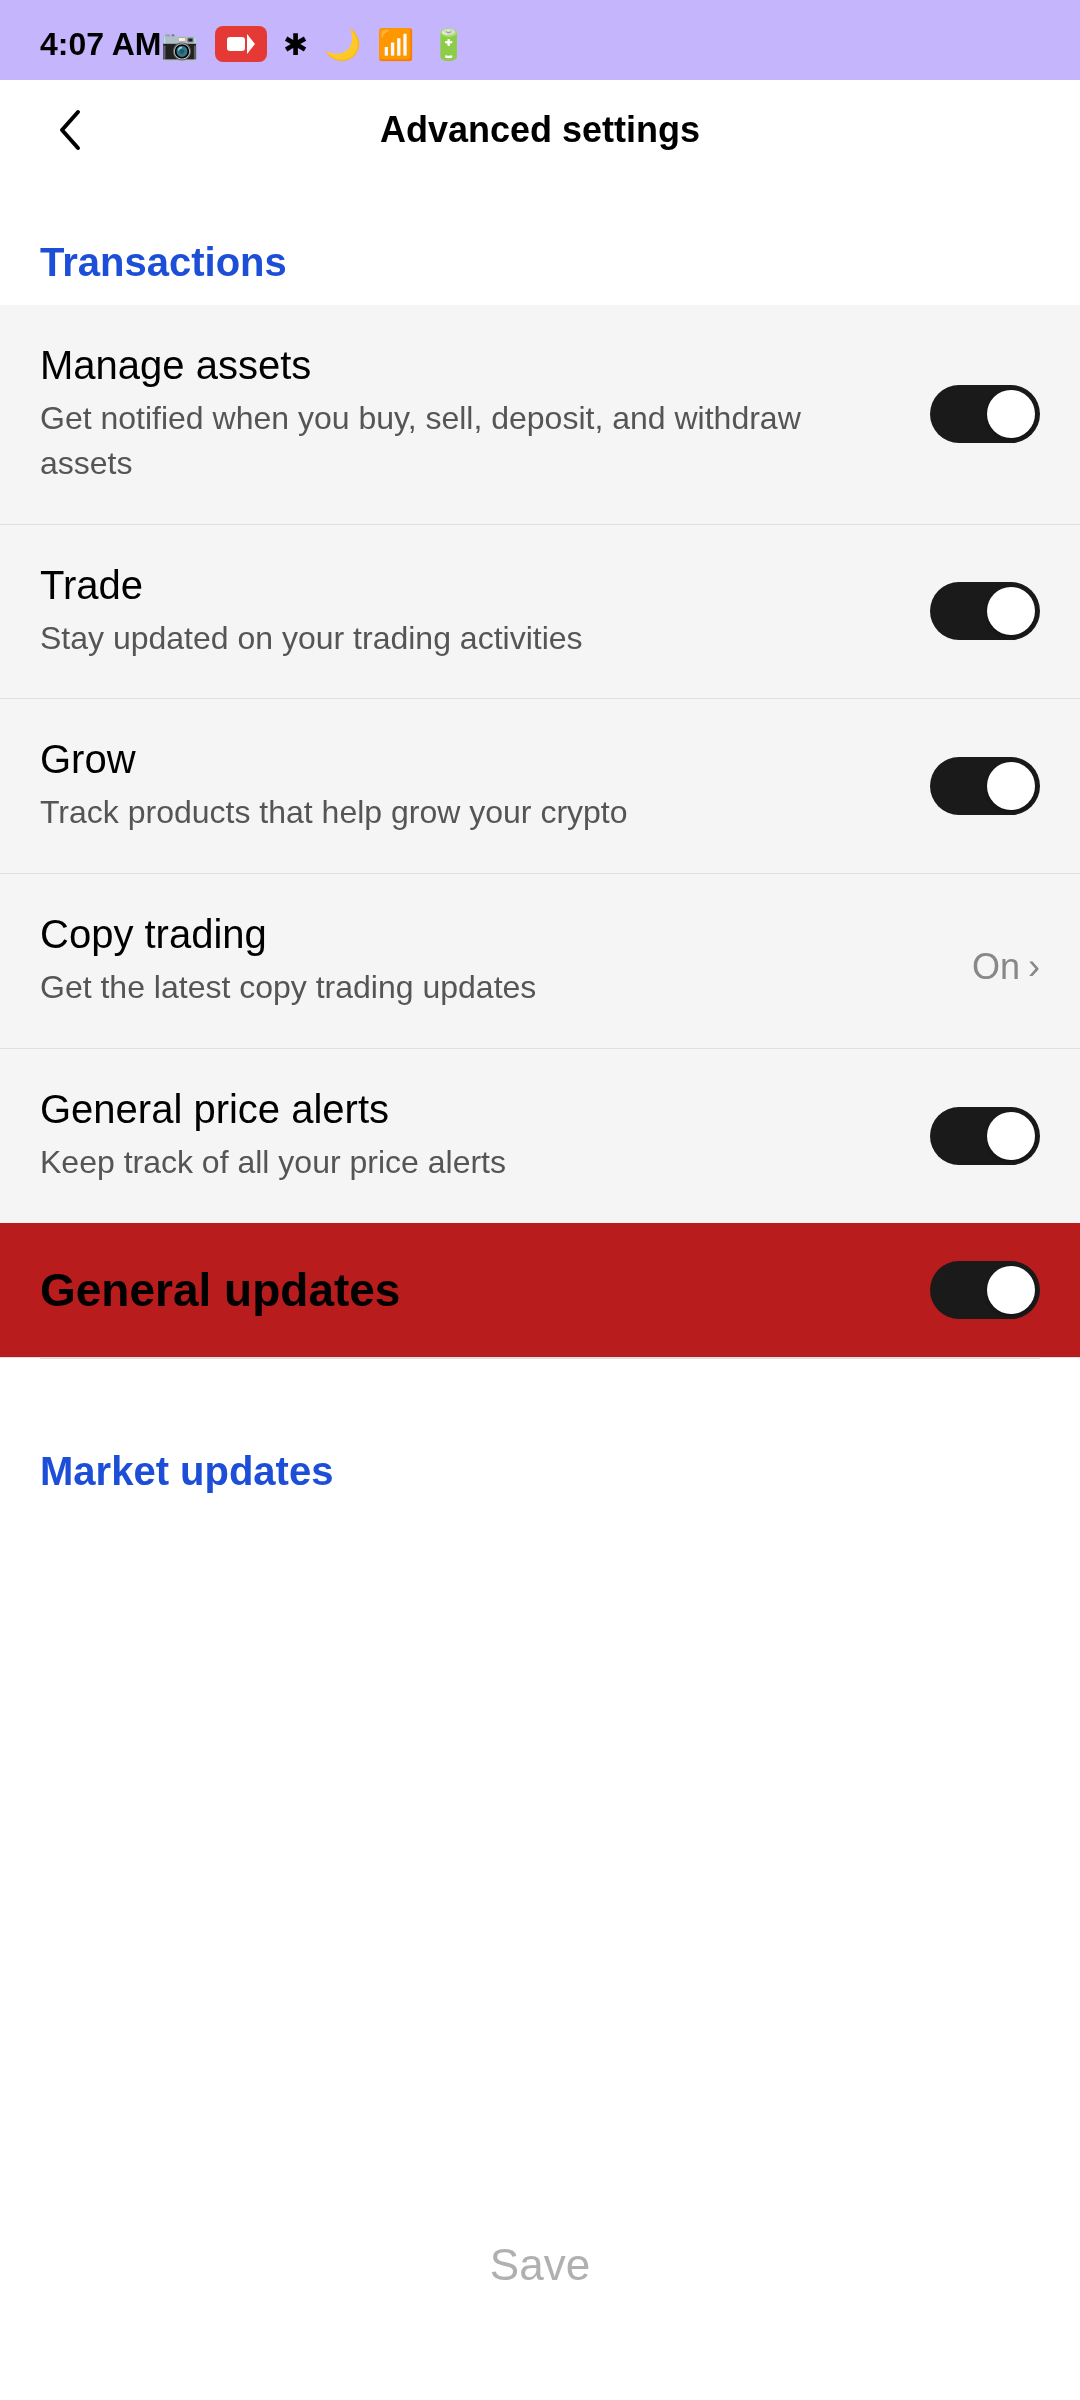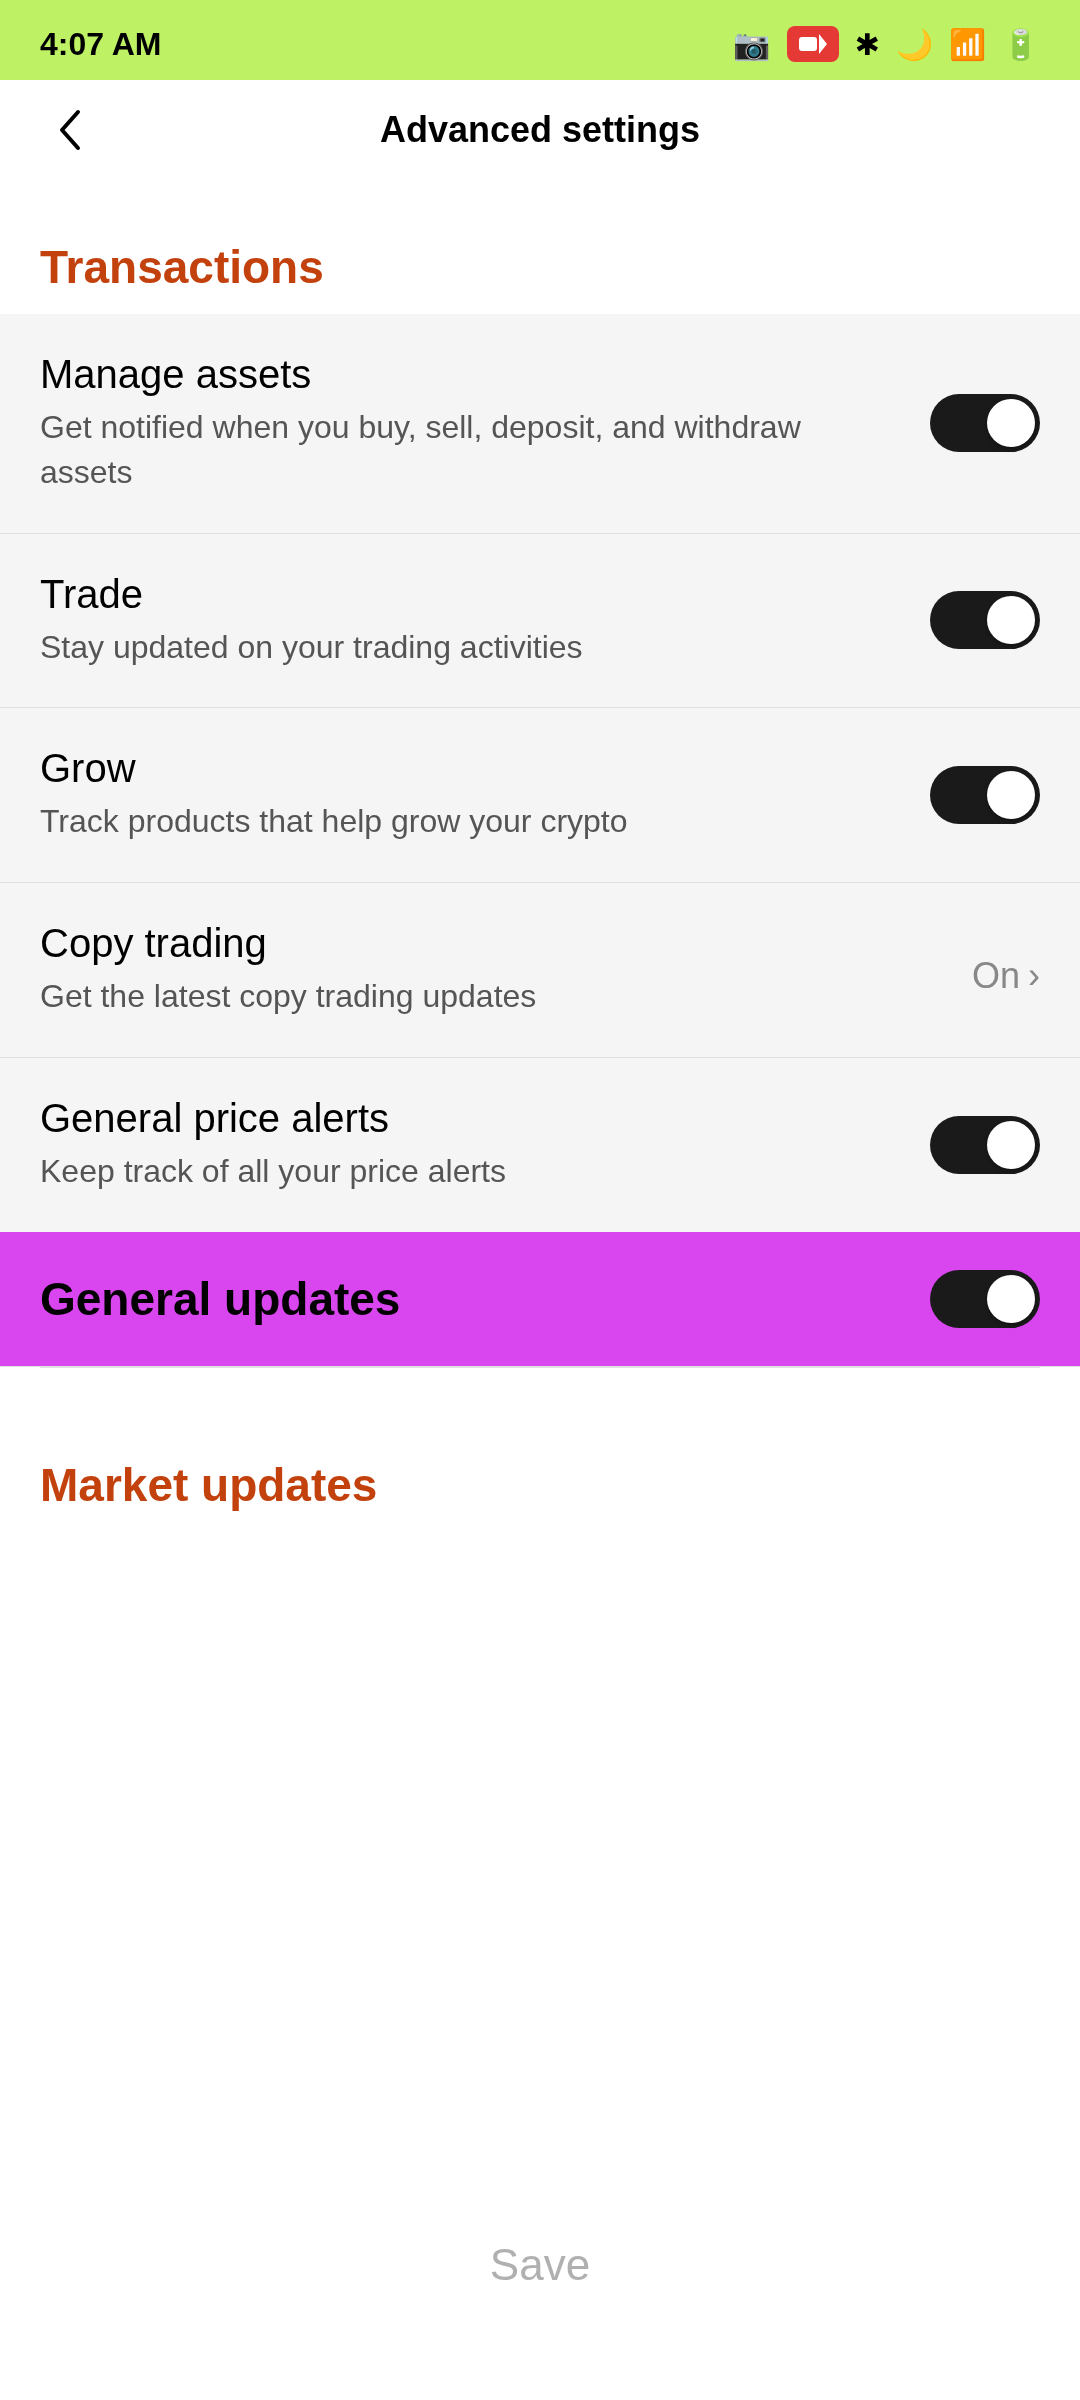--- a/index.html
+++ b/index.html
@@ -15,24 +15,24 @@
       background: #ffffff;
       font-family: -apple-system, BlinkMacSystemFont, 'Segoe UI', sans-serif;
       overflow: hidden;
       position: relative;
     }
 
     
     .status-bar {
       display: flex;
       align-items: center;
-      justify-content: space-between;
+      justify-content: flex-start;
       padding: 18px 40px 10px 40px;
       height: 80px;
-      background: #bef264;
+      background: #c4b5fd;
     }
 
     .status-time {
       font-size: 32px;
       font-weight: 600;
       color: #000;
     }
 
     .status-icons {
       display: flex;
@@ -82,23 +82,23 @@
 
     
     .content {
       padding: 30px 0 0 0;
       background: #ffffff;
     }
 
     
     .section-header {
       padding: 30px 40px 20px 40px;
-      font-size: 46px;
+      font-size: 40px;
       font-weight: 700;
-      color: #c2410c;
+      color: #1d4ed8;
     }
 
     
     .settings-list {
       background: #0ea5e9;
     }
 
     .settings-item {
       display: flex;
       align-items: center;
@@ -181,21 +181,21 @@
     .chevron-right {
       font-size: 36px;
       color: #888;
     }
 
     .general-updates-item {
       display: flex;
       align-items: center;
       justify-content: space-between;
       padding: 38px 40px;
-      background: #d946ef;
+      background: #b91c1c;
       border-bottom: 1.5px solid #e0e0e0;
     }
 
     .general-updates-title {
       font-size: 46px;
       font-weight: 700;
       color: #000;
     }
 
     

